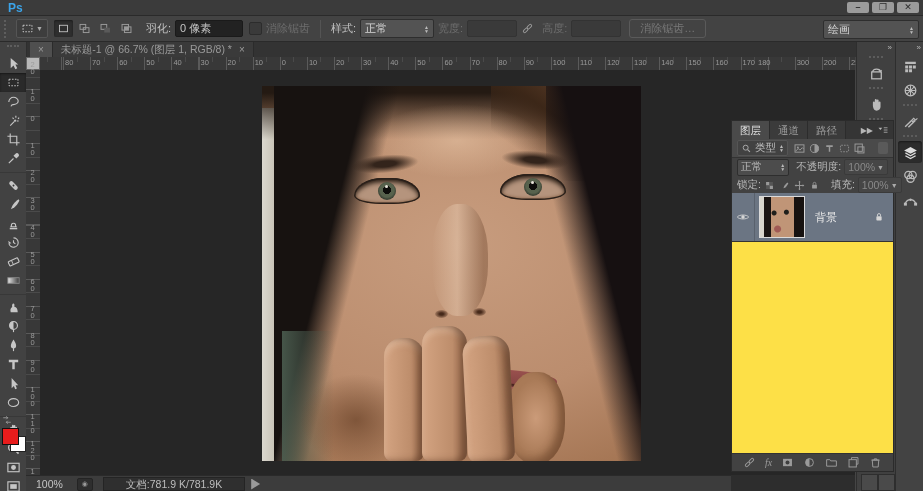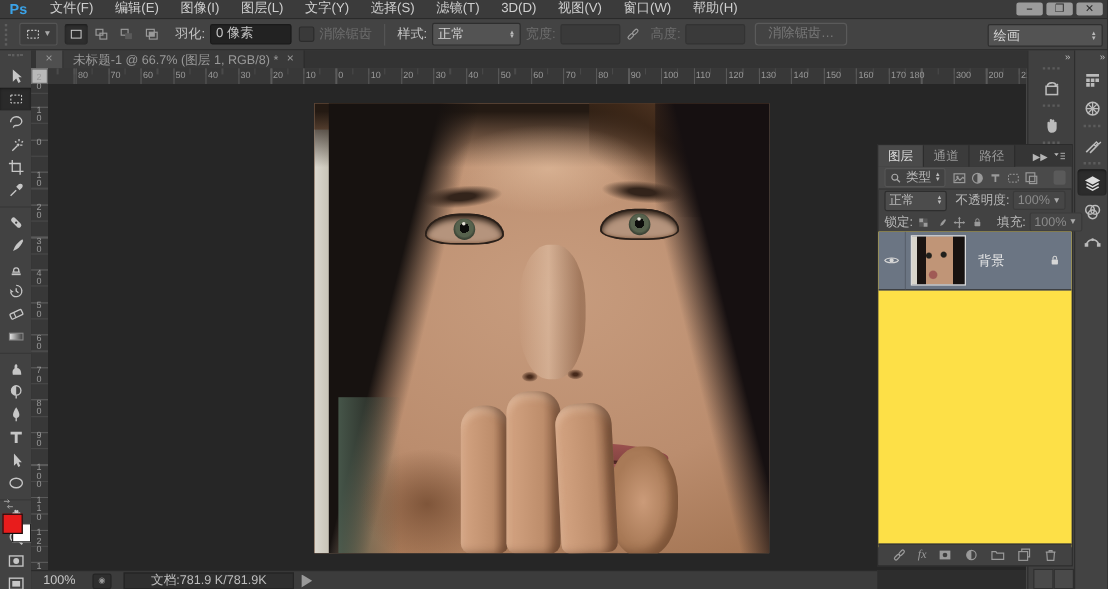--- a/index.html
+++ b/index.html
@@ -160,33 +160,20 @@
   .fx-txt{font-style:italic;font-size:10px;color:#9a9a9a;font-family:"Liberation Serif","DejaVu Serif",serif;}
   .lp-resize{position:absolute;z-index:4;background:#4a4a4a;border:1px solid #2e2e2e;width:15px;height:15px;}
 </style>
 </head>
 <body>
 
 <div class="app">
 
   <div class="menu-bar">
     <span class="ps-logo">Ps</span>
-    <div id="menu-items" style="display:flex;">
-        <span class="menu-item">文件(F)</span>
-        <span class="menu-item">编辑(E)</span>
-        <span class="menu-item">图像(I)</span>
-        <span class="menu-item">图层(L)</span>
-        <span class="menu-item">文字(Y)</span>
-        <span class="menu-item">选择(S)</span>
-        <span class="menu-item">滤镜(T)</span>
-        <span class="menu-item">3D(D)</span>
-        <span class="menu-item">视图(V)</span>
-        <span class="menu-item">窗口(W)</span>
-        <span class="menu-item">帮助(H)</span>
-      </div>
     <div class="win-controls" id="win-controls">
         <div class="win-btn">–</div>
         <div class="win-btn">❐</div>
         <div class="win-btn">✕</div>
       </div>
   </div>
 
   <div class="options-bar">
     <div class="grip-v"></div>
     <div class="tool-preset">

